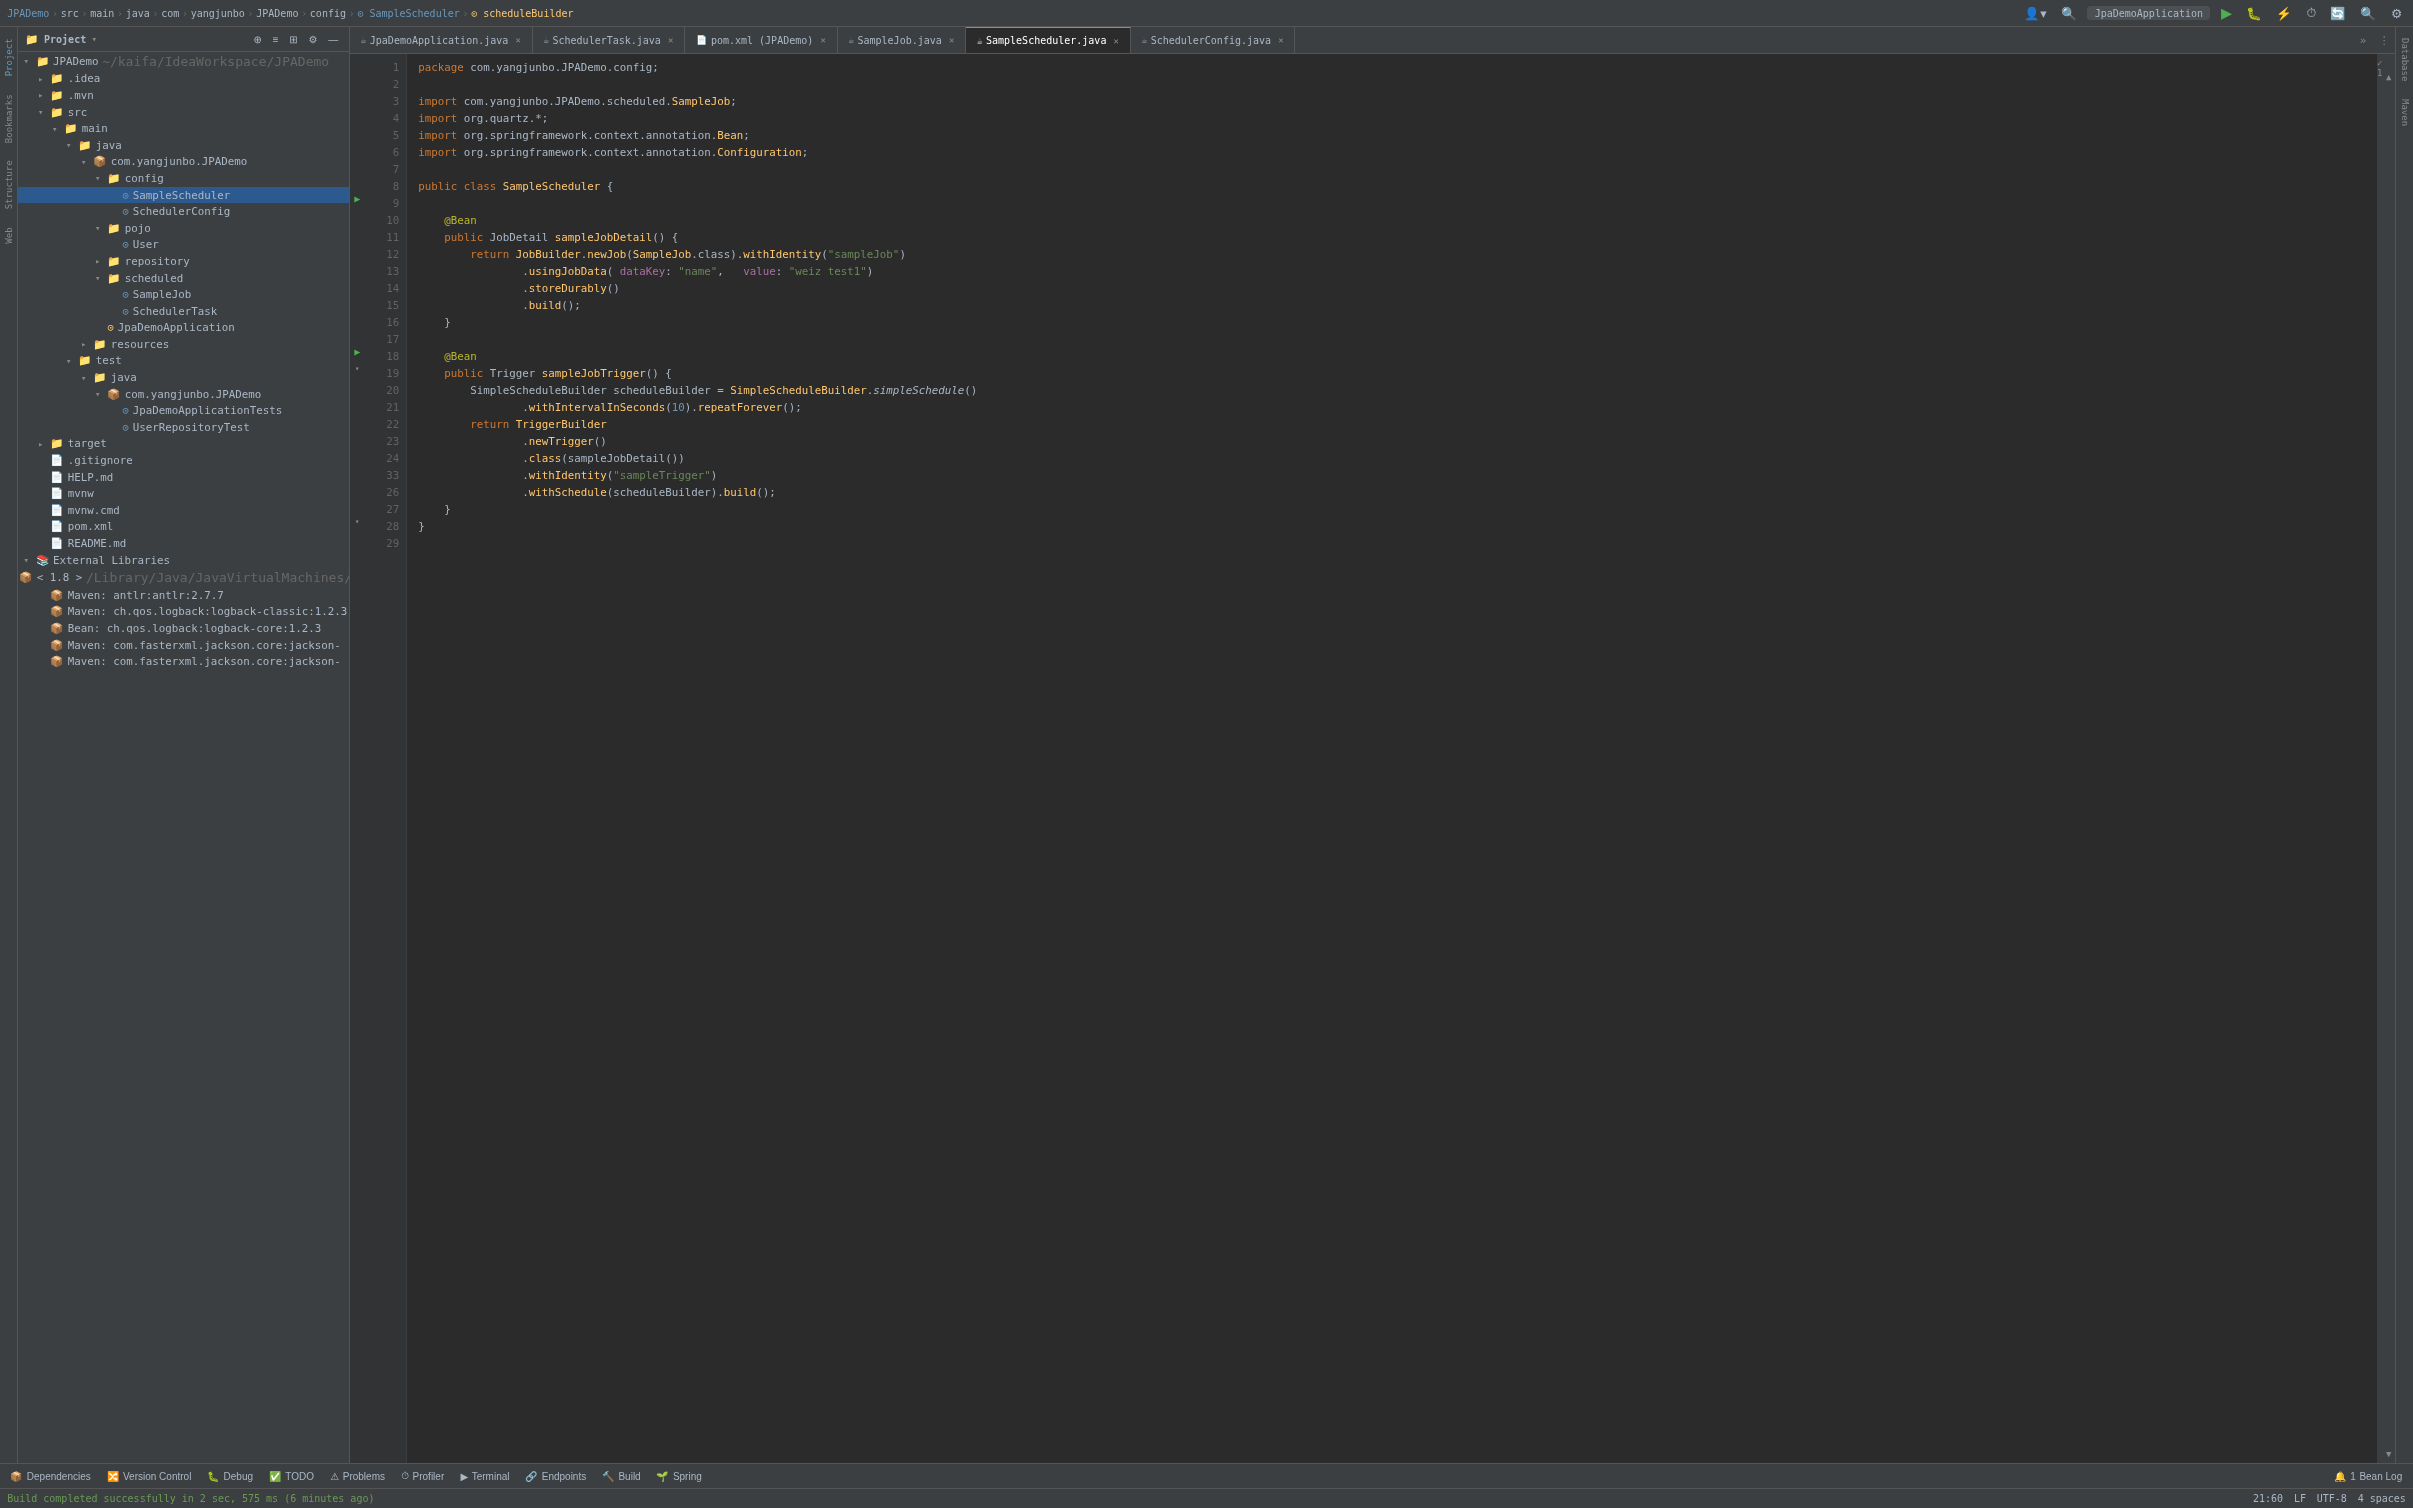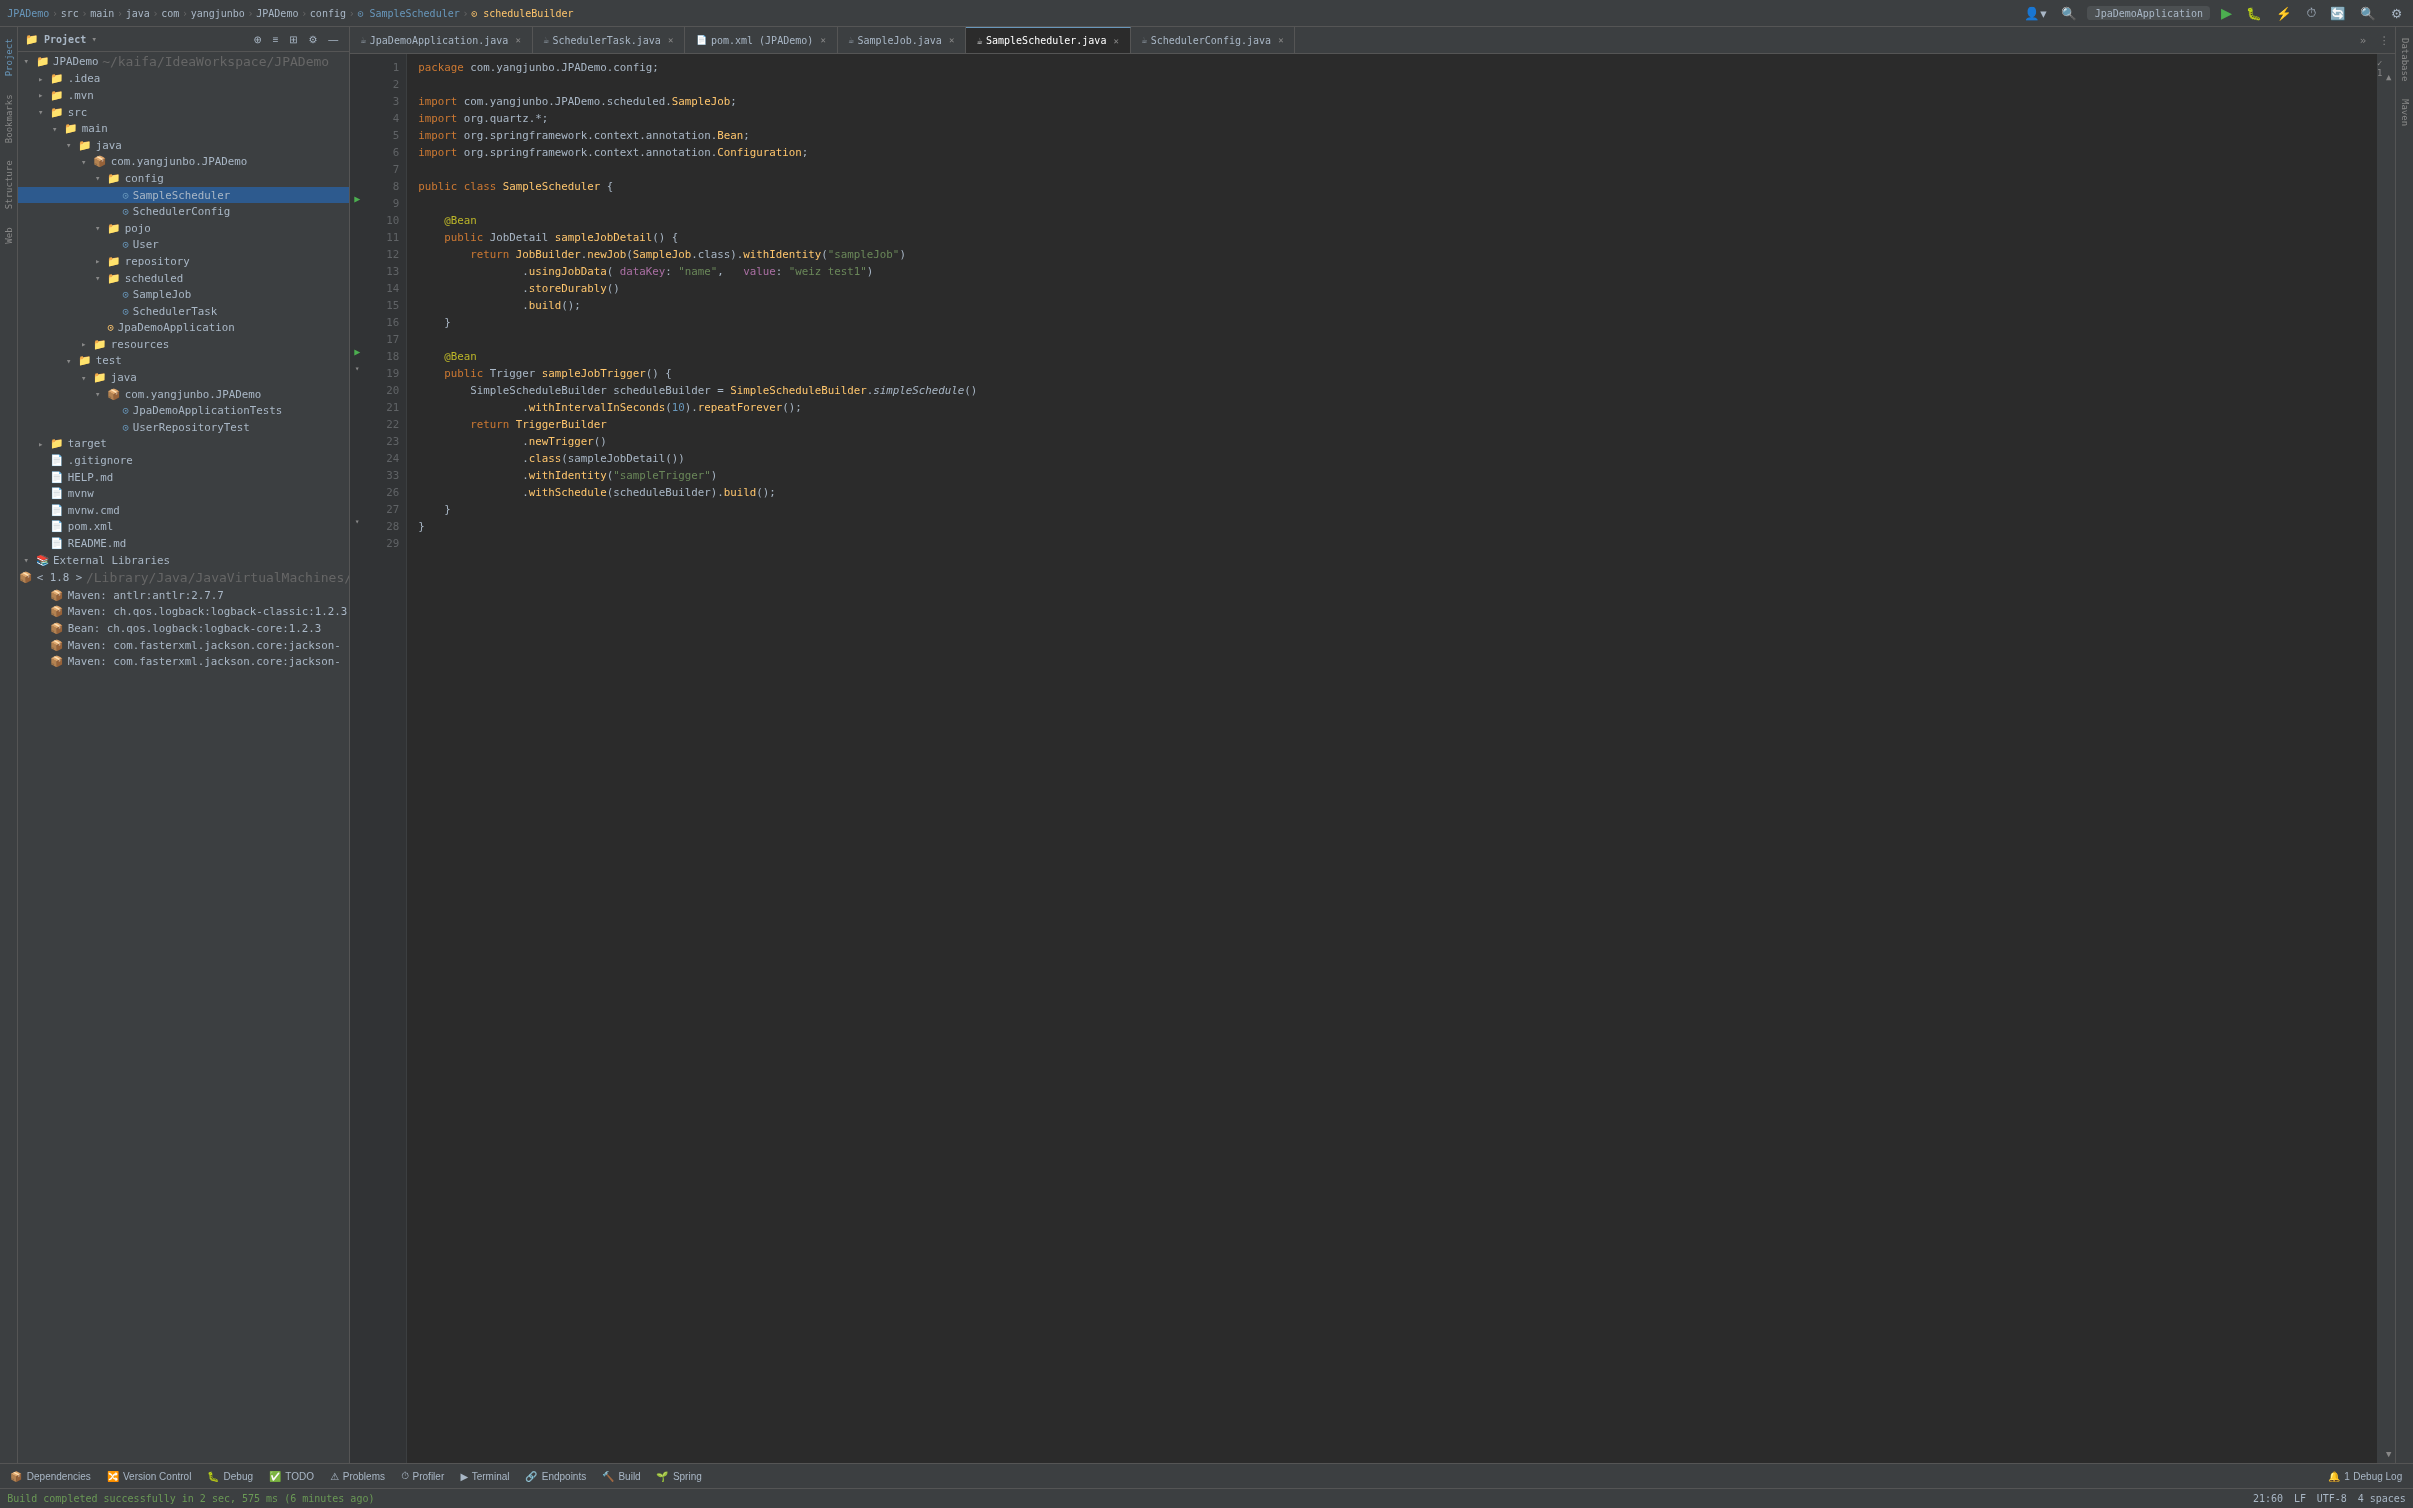--- a/index.html
+++ b/index.html
@@ -557,21 +557,21 @@
     <span>Build</span>
   </button>
   <button class="tool-btn">
     <span>🌱</span>
     <span>Spring</span>
   </button>
   <div style="margin-left:auto;display:flex;align-items:center;gap:7.2px;">
     <button class="tool-btn">
       <span>🔔</span>
       <span>1</span>
-      <span>Debug Log</span>
+      <span>Bean Log</span>
     </button>
   </div>
 </div>
 
 <div id="status-bar">
   <div class="status-left">
     <span class="success">Build completed successfully in 2 sec, 575 ms (6 minutes ago)</span>
   </div>
   <div class="status-right">
     <span style="cursor:pointer;">21:60</span>

